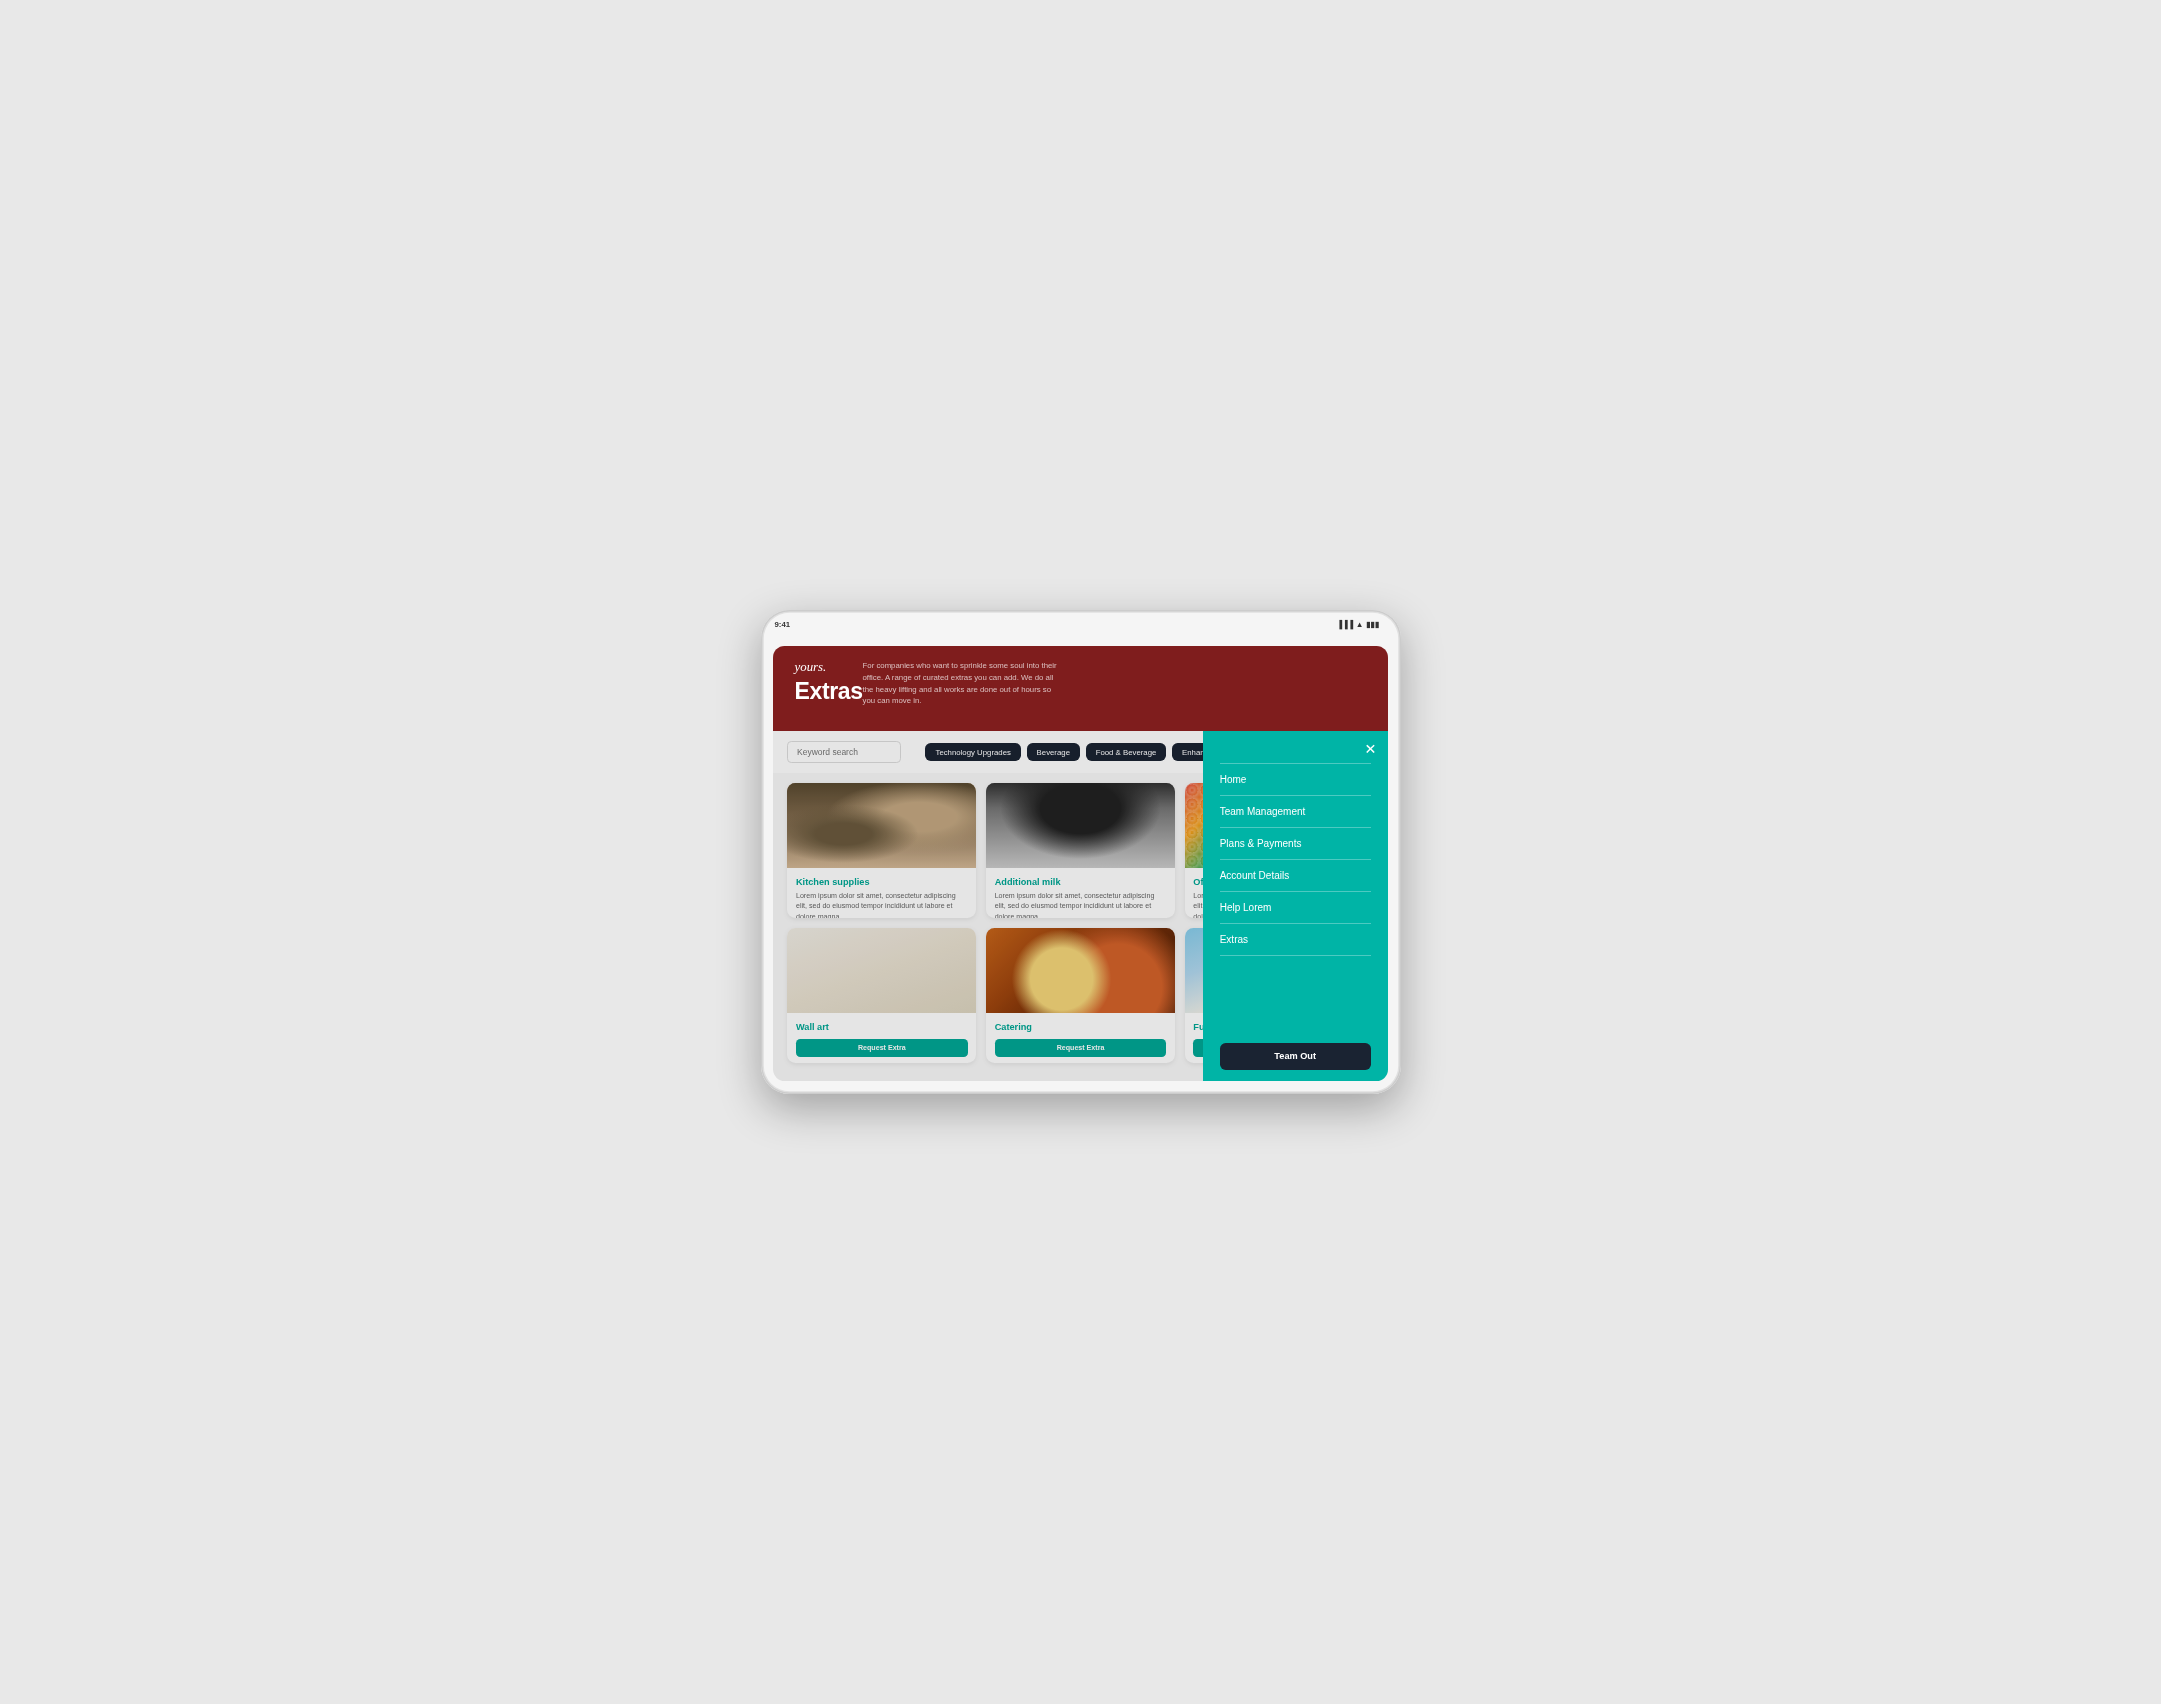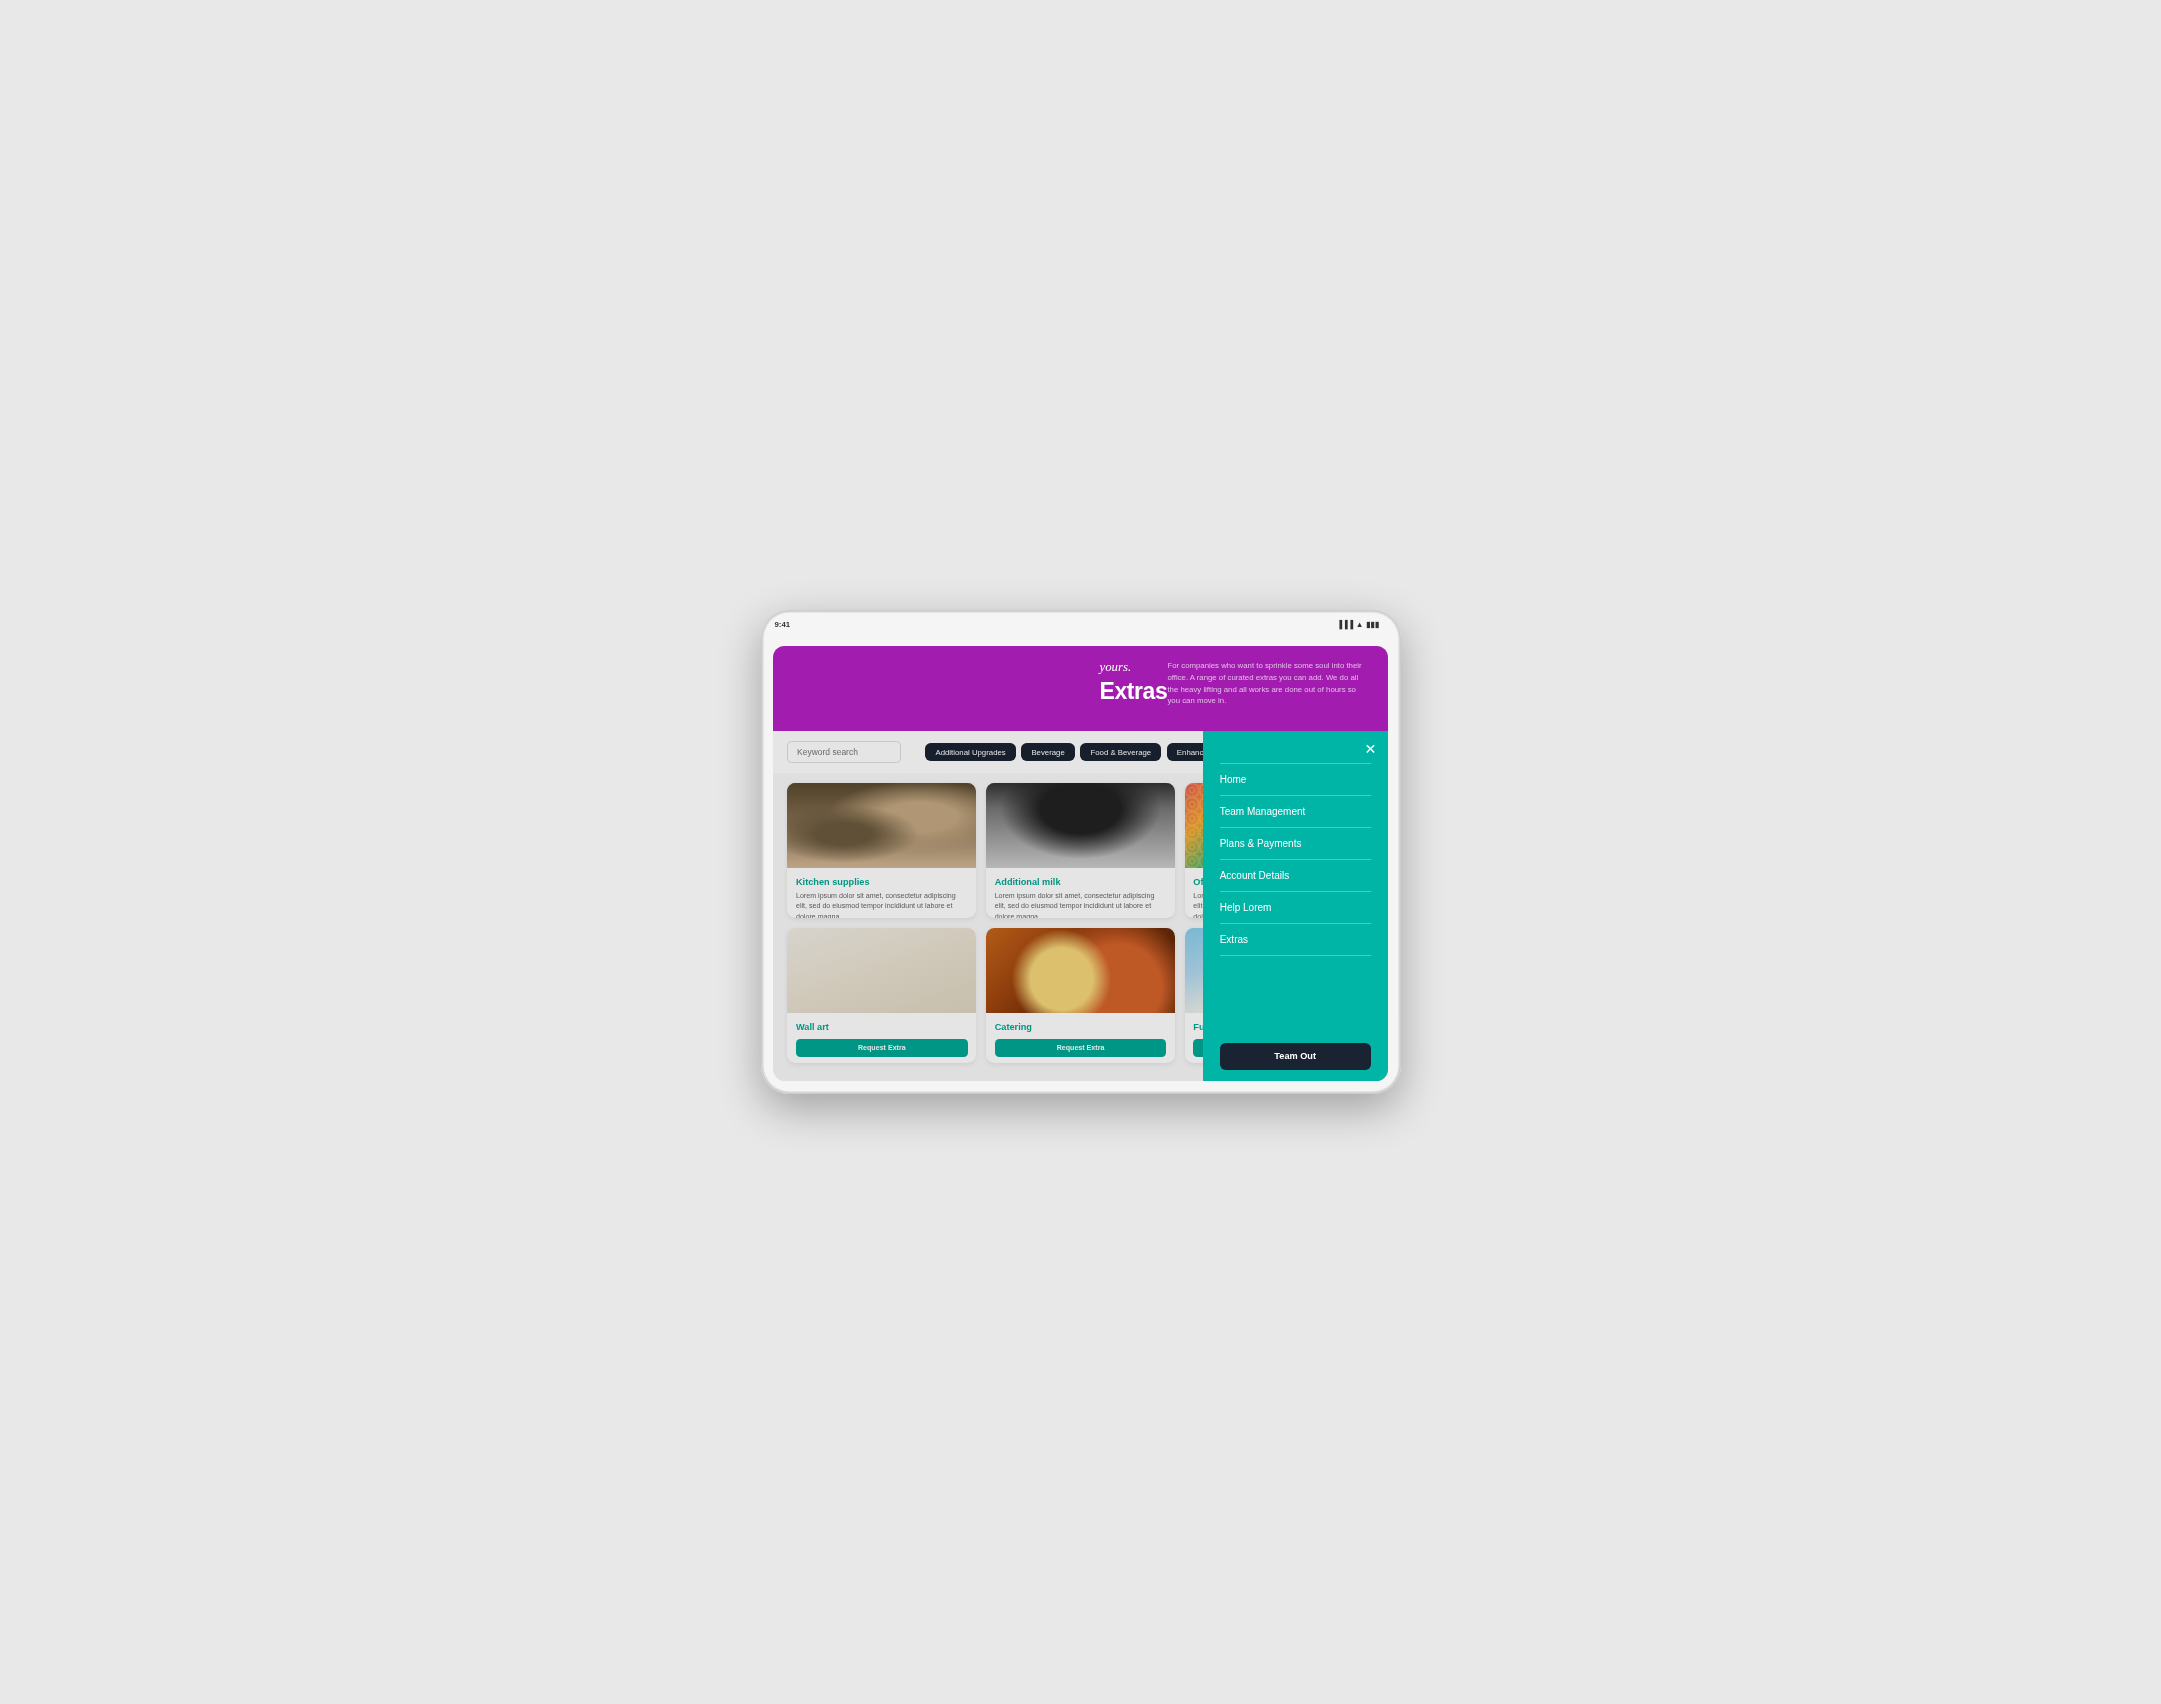--- a/index.html
+++ b/index.html
@@ -49,25 +49,25 @@
       background: #fff;
       border-radius: 11.4px;
       overflow: hidden;
       position: relative;
       display: flex;
       flex-direction: column;
     }
 
     
     .app-header {
-      background: #a21caf;
+      background: #7f1d1d;
       padding: 14.2px 21.3px;
       display: flex;
       align-items: flex-start;
-      justify-content: flex-end;
+      justify-content: flex-start;
       min-height: 85px;
     }
 
     .header-left {
       display: flex;
       flex-direction: column;
     }
 
     .logo-text {
       font-family: 'Georgia', serif;
@@ -353,21 +353,21 @@
         <h1 class="page-title">Extras</h1>
       </div>
       <div class="header-desc">For companies who want to sprinkle some soul into their office. A range of curated extras you can add. We do all the heavy lifting and all works are done out of hours so you can move in.</div>
     </div>
 
     <div class="main-content">
 
       <div class="filters-row">
         <input class="search-input" type="text" placeholder="Keyword search" style="">
         <div class="filter-tags">
-          <button class="filter-tag active">Additional Upgrades</button>
+          <button class="filter-tag active">Technology Upgrades</button>
           <button class="filter-tag">Beverage</button>
           <button class="filter-tag">Food &amp; Beverage</button>
           <button class="filter-tag">Enhanced Office</button>
           <button class="filter-tag">Handyperson Services</button>
         </div>
       </div>
 
       <div class="cards-grid">
 
         <div class="card">

